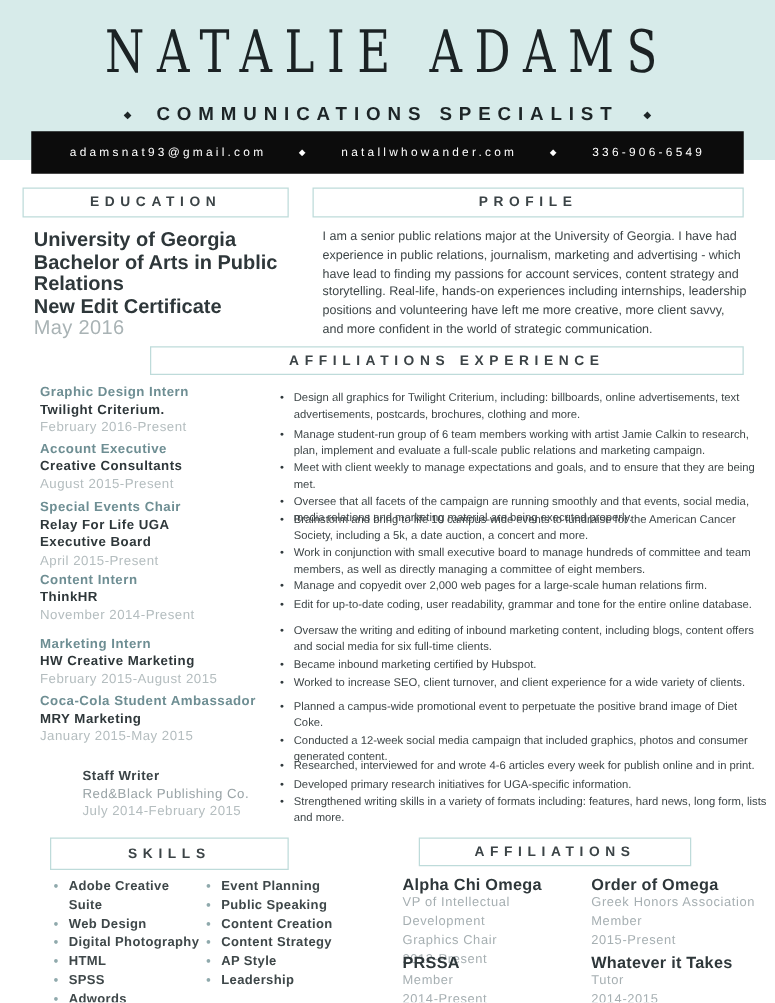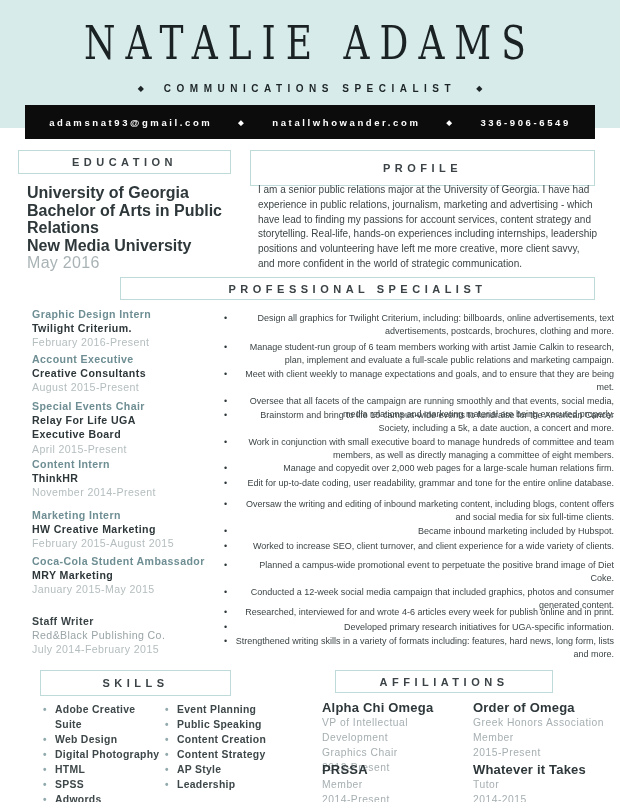--- a/index.html
+++ b/index.html
@@ -12,58 +12,58 @@
   .page{position:relative;width:620px;height:802px;background:#ffffff;overflow:hidden;}
 
   
   .hero{position:absolute;left:0;top:0;width:620px;height:128px;background:var(--mint);}
   .name{position:absolute;left:0;top:16px;width:620px;text-align:center;
         font-family:"DejaVu Serif","Liberation Serif",serif;font-weight:400;
         font-size:36px;letter-spacing:10px;color:#1b2224;
         transform:scaleY(1.3);transform-origin:top center;white-space:nowrap;}
   .subtitle{position:absolute;left:0;top:83px;width:620px;display:flex;align-items:center;
         justify-content:center;gap:20px;color:#1d2527;}
-  .subtitle .txt{font-size:10px;font-weight:600;letter-spacing:5.5px;}
+  .subtitle .txt{font-size:15px;font-weight:600;letter-spacing:5.5px;}
   .dia{font-size:8px;line-height:1;color:inherit;}
   .contact-bar{position:absolute;left:25px;top:105px;width:570px;height:34px;background:var(--black);
         display:flex;align-items:center;justify-content:center;gap:26px;color:#ffffff;}
-  .contact-bar span{font-size:9.5px;font-weight:700;letter-spacing:2.6px;}
+  .contact-bar span{font-size:9.5px;font-weight:400;letter-spacing:2.6px;}
   .contact-bar .dia{font-size:7px;}
 
   
   .hbox{position:absolute;border:1px solid var(--border);background:#ffffff;
         display:flex;align-items:center;justify-content:center;}
   .hbox span{font-size:11px;font-weight:700;letter-spacing:4.5px;color:var(--heading);}
   .edu-box{left:18px;top:150px;width:213px;height:24px;}
-  .profile-box{left:250px;top:150px;width:345px;height:36px;}
+  .profile-box{left:250px;top:150px;width:345px;height:24px;}
   .pe-box{left:120px;top:277px;width:475px;height:23px;}
   .skills-box{left:40px;top:670px;width:191px;height:26px;}
   .aff-box{left:335px;top:670px;width:218px;height:23px;}
 
   
   .edu-content{position:absolute;left:27px;top:184px;width:220px;font-size:16px;line-height:17.5px;}
   .edu-content .strong{color:#2e373a;font-weight:700;}
   .edu-content .semi{color:#2e373a;font-weight:600;}
   .edu-content .muted{color:#a9b3b5;font-weight:400;letter-spacing:0.3px;}
   .profile-text{position:absolute;left:258px;top:183px;width:340px;
         font-size:10px;line-height:14.8px;color:var(--body);}
 
   
   .job{position:absolute;left:32px;width:176px;font-size:10.6px;line-height:14.2px;letter-spacing:0.4px;}
   .job .jtitle{color:var(--teal);font-weight:700;}
   .job .jline{color:#2e373a;font-weight:700;}
   .job .jdate{color:var(--lightgray);font-weight:400;}
   .job.alt .jtitle{color:#3a4346;}
   .job.alt .jline{color:var(--midgray);font-weight:400;}
   .j1{top:307px;} .j2{top:352px;} .j3{top:399px;} .j4{top:457px;}
-  .j5{top:508px;} .j6{top:554px;} .j7{top:614px;}
+  .j5{top:508px;} .j6{top:554px;} .j7{top:614px;margin-left:34px;}
 
   .bgroup{position:absolute;left:222px;width:392px;list-style:none;}
   .bgroup li{position:relative;font-size:9px;line-height:12.6px;color:var(--body);
-        padding-left:13px;margin-bottom:2px;text-align:right;}
+        padding-left:13px;margin-bottom:2px;}
   .bgroup li::before{content:"\2022";position:absolute;left:2px;top:0;color:#2e373a;}
   .g1{top:312px;} .g2{top:341px;} .g3{top:409px;} .g4{top:462px;}
   .g5{top:498px;} .g6{top:559px;} .g7{top:606px;}
 
   
   .skill-col{position:absolute;top:702px;list-style:none;}
   .skill-col.c1{left:43px;width:120px;}
   .skill-col.c2{left:165px;width:120px;}
   .skill-col li{position:relative;font-size:10.4px;font-weight:600;letter-spacing:0.3px;
         color:#3e4749;line-height:15px;padding-left:12px;}
@@ -97,31 +97,31 @@
     <span class="dia">◆</span>
     <span>336-906-6549</span>
   </div>
 
   <div class="hbox edu-box">
     <span>EDUCATION</span>
   </div>
   <div class="edu-content">
     <div class="strong">University of Georgia</div>
     <div class="semi">Bachelor of Arts in Public Relations</div>
-    <div class="strong">New Media University</div>
+    <div class="strong">New Edit Certificate</div>
     <div class="muted">May 2016</div>
   </div>
 
   <div class="hbox profile-box">
     <span>PROFILE</span>
   </div>
   <div class="profile-text">I am a senior public relations major at the University of Georgia. I have had experience in public relations, journalism, marketing and advertising - which have lead to finding my passions for account services, content strategy and storytelling. Real-life, hands-on experiences including internships, leadership positions and volunteering have left me more creative, more client savvy, and more confident in the world of strategic communication.</div>
 
   <div class="hbox pe-box">
-    <span>PROFESSIONAL SPECIALIST</span>
+    <span>AFFILIATIONS EXPERIENCE</span>
   </div>
 
   <div class="job j1">
     <div class="jtitle">Graphic Design Intern</div>
     <div class="jline">Twilight Criterium.</div>
     <div class="jdate">February 2016-Present</div>
   </div>
   <div class="job j2">
     <div class="jtitle">Account Executive</div>
     <div class="jline">Creative Consultants</div>
@@ -165,21 +165,21 @@
   <ul class="bgroup g3">
     <li>Brainstorm and bring to life 10 campus-wide events to fundraise for the American Cancer Society, including a 5k, a date auction, a concert and more.</li>
     <li>Work in conjunction with small executive board to manage hundreds of committee and team members, as well as directly managing a committee of eight members.</li>
   </ul>
   <ul class="bgroup g4">
     <li>Manage and copyedit over 2,000 web pages for a large-scale human relations firm.</li>
     <li>Edit for up-to-date coding, user readability, grammar and tone for the entire online database.</li>
   </ul>
   <ul class="bgroup g5">
     <li>Oversaw the writing and editing of inbound marketing content, including blogs, content offers and social media for six full-time clients.</li>
-    <li>Became inbound marketing included by Hubspot.</li>
+    <li>Became inbound marketing certified by Hubspot.</li>
     <li>Worked to increase SEO, client turnover, and client experience for a wide variety of clients.</li>
   </ul>
   <ul class="bgroup g6">
     <li>Planned a campus-wide promotional event to perpetuate the positive brand image of Diet Coke.</li>
     <li>Conducted a 12-week social media campaign that included graphics, photos and consumer generated content.</li>
   </ul>
   <ul class="bgroup g7">
     <li>Researched, interviewed for and wrote 4-6 articles every week for publish online and in print.</li>
     <li>Developed primary research initiatives for UGA-specific information.</li>
     <li>Strengthened writing skills in a variety of formats including: features, hard news, long form, lists and more.</li>

